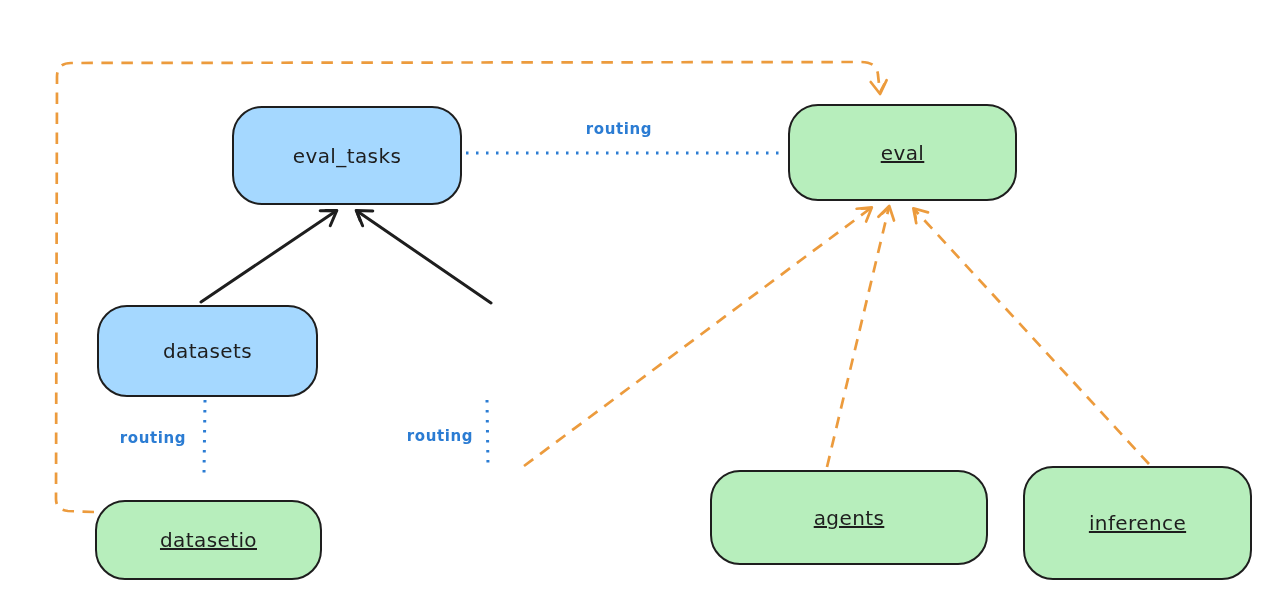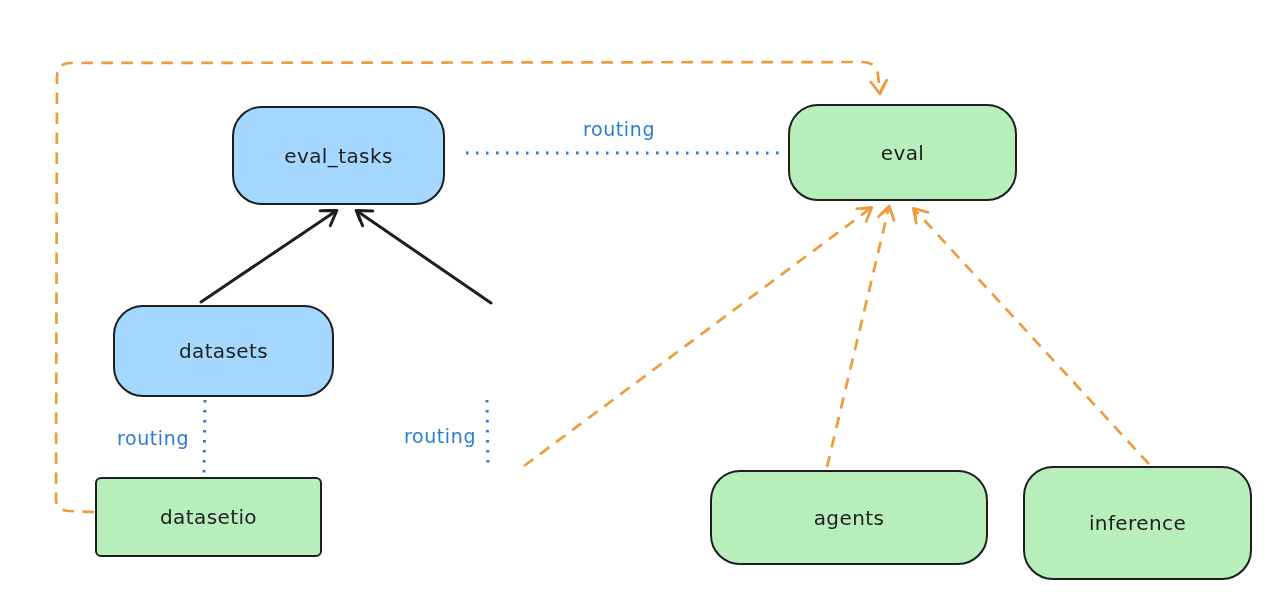--- a/index.html
+++ b/index.html
@@ -62,37 +62,37 @@
     border: 2.5px solid var(--stroke, #1e1e1e);
     border-radius: 30px;
     display: flex;
     align-items: center;
     justify-content: center;
     color: var(--stroke, #1e1e1e);
     font-size: 20px;
     letter-spacing: 0.4px;
   }
   .node.api      { background: var(--api-fill, #a5d8ff); }
-  .node.provider { background: var(--provider-fill, #b7eebc); }
+  .node.provider { background: var(--provider-fill, #b7eebc); text-decoration: underline; }
 
-  #n-eval-tasks        { left: 232px;  top: 106px; width: 213px; height: 99px; text-align: center; }
+  #n-eval-tasks        { left: 232px;  top: 106px; width: 230px; height: 99px; text-align: center; }
   #n-eval              { left: 788px;  top: 104px; width: 229px; height: 97px; }
-  #n-datasets          { left: 97px;   top: 305px; width: 221px; height: 92px; margin-left: 16px; }
+  #n-datasets          { left: 97px;   top: 305px; width: 221px; height: 92px; }
   #n-scoring-functions { left: 385px;  top: 305px; width: 227px; height: 92px; }
-  #n-datasetio         { left: 95px;   top: 477px; width: 227px; height: 80px; border-radius: 6px; }
+  #n-datasetio         { left: 95px;   top: 500px; width: 227px; height: 80px; }
   #n-scoring           { left: 387px;  top: 470px; width: 233px; height: 95px; }
   #n-agents            { left: 710px;  top: 470px; width: 278px; height: 95px; }
   #n-inference         { left: 1023px; top: 466px; width: 229px; height: 114px; }
 
   .routing-label {
     position: absolute;
     transform: translate(-50%, -50%);
     color: var(--routing-blue, #2b7cd3);
-    font-size: 19px;
-    font-weight: 400;
+    font-size: 15px;
+    font-weight: 700;
     letter-spacing: 0.6px;
     white-space: nowrap;
   }
   #rl-0 { left: 619px; top: 129px; }
   #rl-1 { left: 153px; top: 438px; }
   #rl-2 { left: 440px; top: 436px; }
 </style>
 </head>
 <body>
 

